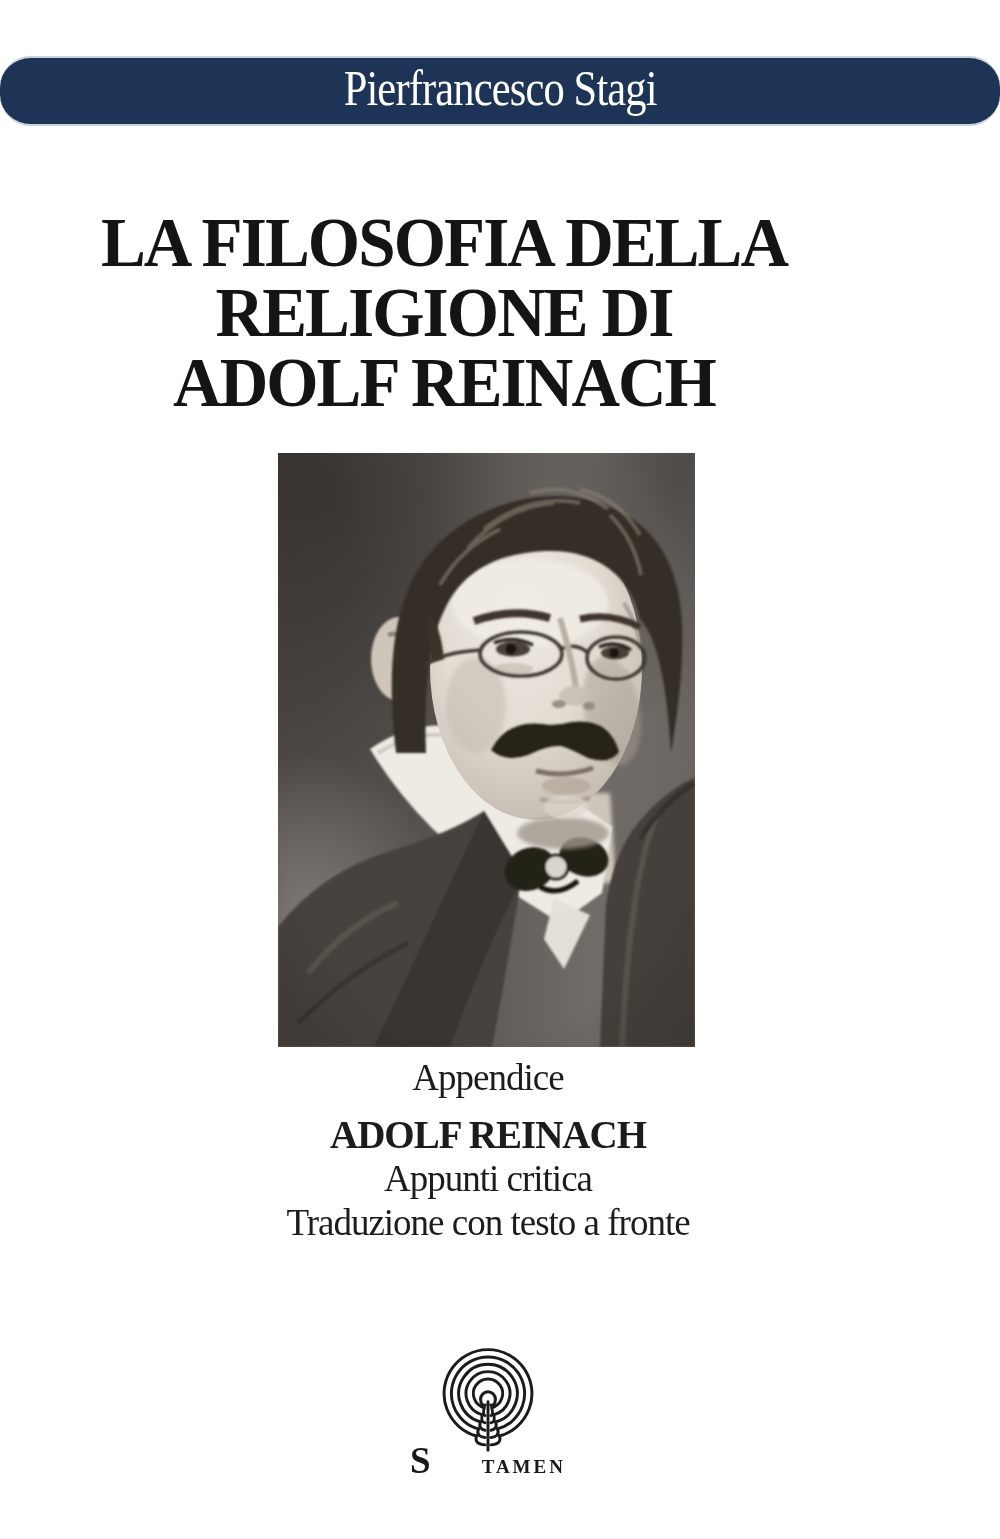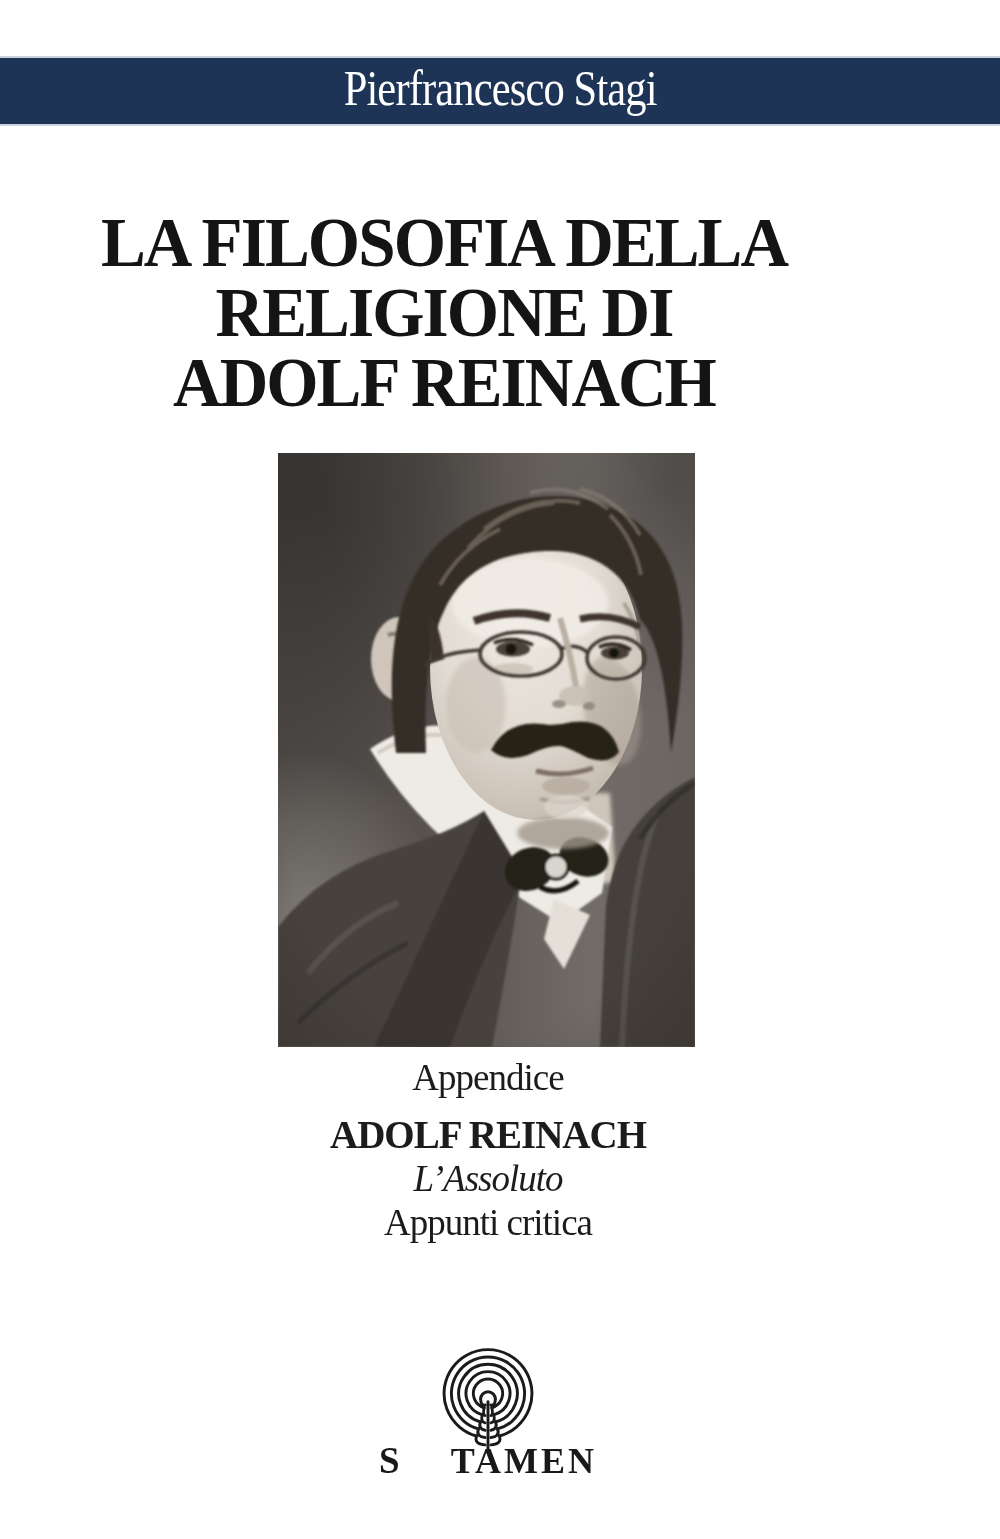--- a/index.html
+++ b/index.html
@@ -15,20 +15,21 @@
   .band {
     position: absolute;
     top: 56px; left: 0; right: 0;
     height: 66px;
     background: #1d3457;
     border-top: 2px solid #c9d1dc;
     border-bottom: 2px solid #c9d1dc;
     display: flex;
     align-items: center;
     justify-content: center;
+    border-radius: 31px;
   }
   .band .author {
     color: #ffffff;
     font-size: 50px;
     letter-spacing: -1px;
     display: inline-block;
     transform: scaleX(0.85);
     transform-origin: center;
     line-height: 1;
     padding-bottom: 6px;
@@ -75,21 +76,21 @@
     text-align: center;
   }
   .publisher svg.labyrinth { display: block; margin: 0 auto -10px auto; }
   .wordmark {
     color: #191919;
     font-weight: bold;
     letter-spacing: 3px;
     line-height: 34px;
   }
   .wordmark .wm-big { font-size: 37px; }
-  .wordmark .wm-rest { font-size: 36px; margin-left: 48px; }
+  .wordmark .wm-rest { font-size: 19px; margin-left: 48px; }
 </style>
 </head>
 <body>
 
 <div class="page">
 
   <header class="band">
     <span class="author">Pierfrancesco Stagi</span>
   </header>
 
@@ -236,22 +237,22 @@
         </g>
       </g>
 
       <rect x="0" y="0" width="417" height="594" fill="url(#vig)"></rect>
     </svg>
   </div>
 
   <section class="appendix">
     <div class="line app-label">Appendice</div>
     <div class="line app-author">ADOLF REINACH</div>
-    <div class="line em">L’Assoluto</div>
     <div class="line">Appunti critica</div>
+    <div class="line">Traduzione con testo a fronte</div>
   </section>
 
   <footer class="publisher">
     <svg class="labyrinth" width="96" height="108" viewBox="-52 -52 104 118" xmlns="http://www.w3.org/2000/svg" aria-hidden="true">
       <g stroke="#1b1b1b" stroke-width="3.2" fill="none" stroke-linecap="round">
         <path d="M -4.14 15.45 A 16 16 0 1 1 4.14 15.45"></path>
         <path d="M -6.21 23.18 A 24 24 0 1 1 6.21 23.18"></path>
         <path d="M -8.28 30.91 A 32 32 0 1 1 8.28 30.91"></path>
         <path d="M -10.35 38.64 A 40 40 0 1 1 10.35 38.64"></path>
         <path d="M -12.42 46.36 A 48 48 0 1 1 12.42 46.36"></path>

